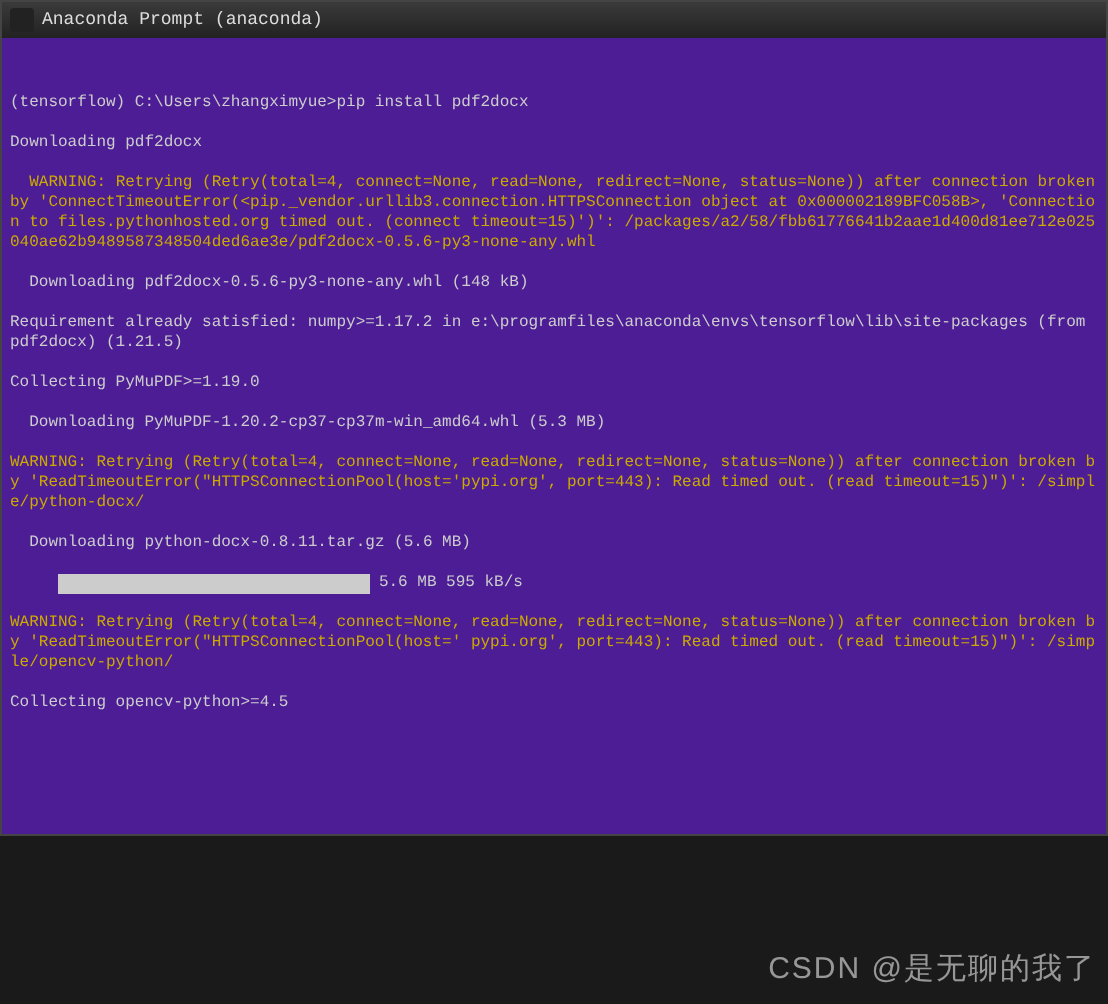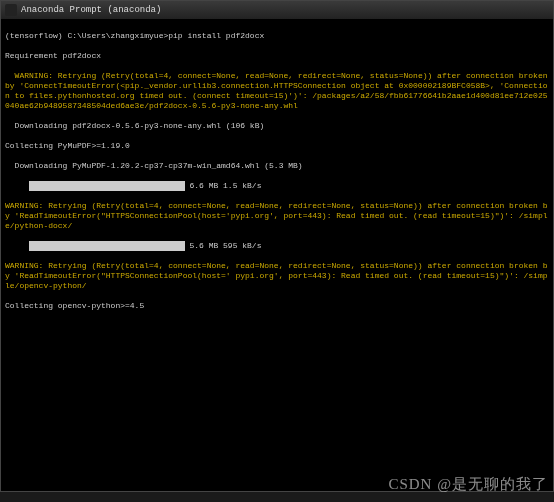--- a/index.html
+++ b/index.html
@@ -7,43 +7,43 @@
       width: 554px;
       height: 502px;
       background: #1a1a1a;
       font-family: Consolas, "Courier New", monospace;
       font-size: 8px;
       overflow: hidden;
       position: relative;
     }
     .terminal {
       width: 554px;
-      height: 492px;
-      background: #000000;
+      height: 418px;
+      background: #4c1d95;
       border: 1px solid #444;
       position: relative;
     }
     .titlebar {
       height: 18px;
       background: linear-gradient(#3a3a3a, #222);
       display: flex;
       align-items: center;
       padding: 0 4px;
       color: #ddd;
       font-size: 9px;
     }
     .titlebar-icon {
       width: 12px;
       height: 12px;
       background: #222;
       margin-right: 4px;
       border-radius: 2px;
     }
     .content {
-      padding: 2px 4px;
+      padding: 18px 4px;
       color: #ccc;
       line-height: 1.25;
       font-size: 8px;
       white-space: pre-wrap;
       word-break: break-all;
       height: 482px;
       overflow: hidden;
     }
     .line { display: block; }
     .warn { color: #ccaa00; }
@@ -51,44 +51,45 @@
       display: inline-block;
       background: #ccc;
       color: #000;
       padding: 0 1px;
     }
     .watermark {
       position: absolute;
       bottom: 8px;
       right: 6px;
       color: rgba(255,255,255,0.55);
-      font-family: Liberation Serif, serif;
+      font-family: Liberation Sans, sans-serif;
       font-size: 15px;
       letter-spacing: 1px;
       pointer-events: none;
       text-align: center;
     }
   </style>
 </head>
 <body>
 
 <div class="terminal">
   <div class="titlebar">
     <div class="titlebar-icon"></div>
     <span>Anaconda Prompt (anaconda)</span>
   </div>
   <div class="content">
 <span class="line">(tensorflow) C:\Users\zhangximyue&gt;pip install pdf2docx</span>
-<span class="line">Requirement pdf2docx</span>
+<span class="line">Downloading pdf2docx</span>
 <span class="line warn">  WARNING: Retrying (Retry(total=4, connect=None, read=None, redirect=None, status=None)) after connection broken by 'ConnectTimeoutError(&lt;pip._vendor.urllib3.connection.HTTPSConnection object at 0x000002189BFC058B&gt;, 'Connection to files.pythonhosted.org timed out. (connect timeout=15)')': /packages/a2/58/fbb61776641b2aae1d400d81ee712e025040ae62b9489587348504ded6ae3e/pdf2docx-0.5.6-py3-none-any.whl</span>
-<span class="line">  Downloading pdf2docx-0.5.6-py3-none-any.whl (106 kB)</span>
+<span class="line">  Downloading pdf2docx-0.5.6-py3-none-any.whl (148 kB)</span>
+<span class="line">Requirement already satisfied: numpy&gt;=1.17.2 in e:\programfiles\anaconda\envs\tensorflow\lib\site-packages (from pdf2docx) (1.21.5)</span>
 <span class="line">Collecting PyMuPDF&gt;=1.19.0</span>
 <span class="line">  Downloading PyMuPDF-1.20.2-cp37-cp37m-win_amd64.whl (5.3 MB)</span>
-<span class="line">     <span class="bar">                                </span> 6.6 MB 1.5 kB/s</span>
 <span class="line warn">WARNING: Retrying (Retry(total=4, connect=None, read=None, redirect=None, status=None)) after connection broken by 'ReadTimeoutError("HTTPSConnectionPool(host='pypi.org', port=443): Read timed out. (read timeout=15)")': /simple/python-docx/</span>
+<span class="line">  Downloading python-docx-0.8.11.tar.gz (5.6 MB)</span>
 <span class="line">     <span class="bar">                                </span> 5.6 MB 595 kB/s</span>
 <span class="line warn">WARNING: Retrying (Retry(total=4, connect=None, read=None, redirect=None, status=None)) after connection broken by 'ReadTimeoutError("HTTPSConnectionPool(host=' pypi.org', port=443): Read timed out. (read timeout=15)")': /simple/opencv-python/</span>
 <span class="line">Collecting opencv-python&gt;=4.5</span>
 
 
 
 
 
 
 

